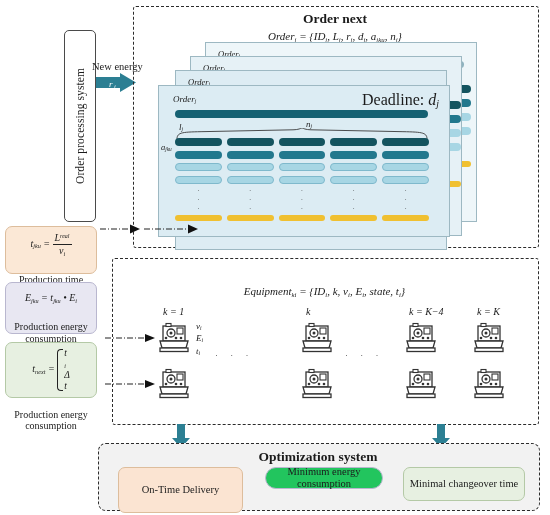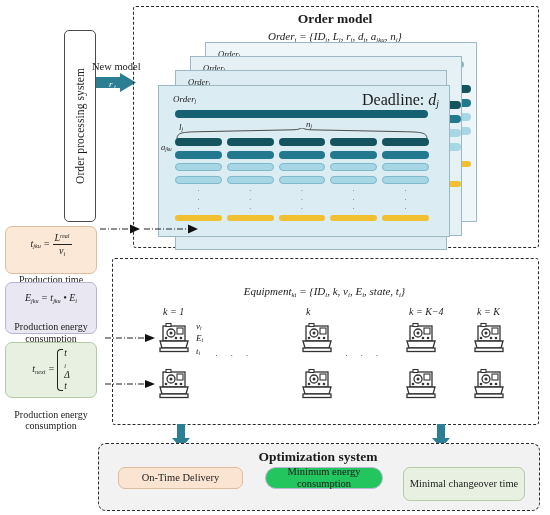--- a/index.html
+++ b/index.html
@@ -115,44 +115,44 @@
   .machine{position:absolute;width:34px;height:32px;}
   .mvar{position:absolute;font-size:9px;font-style:italic;line-height:1.35;}
   .mdots{position:absolute;font-size:9px;letter-spacing:5px;color:#333;}
 
   
   .obox{
     position:absolute;border-radius:7px;border:1px solid #c9ab8d;
     display:flex;align-items:center;justify-content:center;text-align:center;
     font-size:10.5px;line-height:1.15;box-sizing:border-box;padding:0 4px;
   }
-  #ob1{left:118px;top:467px;width:125px;height:22px;background:#fbe4d2;border-color:#ddbd9c;}
+  #ob1{left:118px;top:467px;width:125px;height:46px;background:#fbe4d2;border-color:#ddbd9c;}
   #ob2{left:265px;top:467px;width:118px;height:22px;background:#22c55e;border-color:#b9b7cf;border-radius:14px;}
   #ob3{left:403px;top:467px;width:122px;height:34px;background:#e7f0e1;border-color:#b4c9a6;}
 
   .down-arrow{position:absolute;width:18px;height:24px;}
 </style>
 </head>
 <body>
 
 <div class="stage">
 
   <div class="abs" id="ops-box">
     <div id="ops-label">Order processing system</div>
   </div>
 
-  <div class="abs" id="new-order-label">New model</div>
+  <div class="abs" id="new-order-label">New energy</div>
   <svg class="abs" id="new-order-arrow" viewBox="0 0 40 19">
     <path d="M0 4 H24 V0 L40 9.5 L24 19 V15 H0 Z" fill="#2c7f93"></path>
     <text x="13" y="13.5" font-family="Liberation Serif, serif" font-size="9" font-style="italic" fill="#ffffff">r</text>
     <text x="18" y="16" font-family="Liberation Serif, serif" font-size="6" font-style="italic" fill="#ffffff">j</text>
   </svg>
 
   <div class="abs dash-panel" id="order-panel"></div>
-  <div class="panel-title" style="left:133px;width:404px;top:11px;">Order model</div>
+  <div class="panel-title" style="left:133px;width:404px;top:11px;">Order next</div>
   <div class="panel-formula" style="left:133px;width:404px;top:30px;">
     <span class="ital">Order</span><sub>j</sub>
     <span> = {<span class="ital">ID</span><sub>j</sub>, <span class="ital">L</span><sub>j</sub>, <span class="ital">r</span><sub>j</sub>, <span class="ital">d</span><sub>j</sub>, <span class="ital">a</span><sub>jku</sub>, <span class="ital">n</span><sub>j</sub>}</span>
   </div>
 
   <div class="ocard" id="oc4">
     <div class="ocard-tag"><span class="ital">Order</span><sub>j</sub></div>
     <div class="rear-bar" style="left:58px;top:18px;width:200px;height:7px;background:#8fb3bf;"></div>
     <div class="rear-bar" style="left:205px;top:42px;width:60px;height:8px;background:#14545f;"></div>
     <div class="rear-bar" style="left:205px;top:56px;width:60px;height:8px;background:#22788d;"></div>

